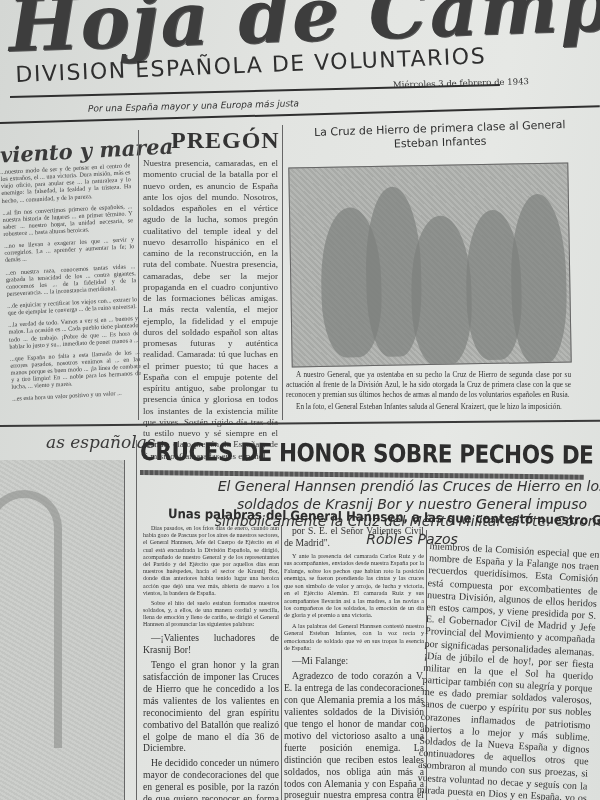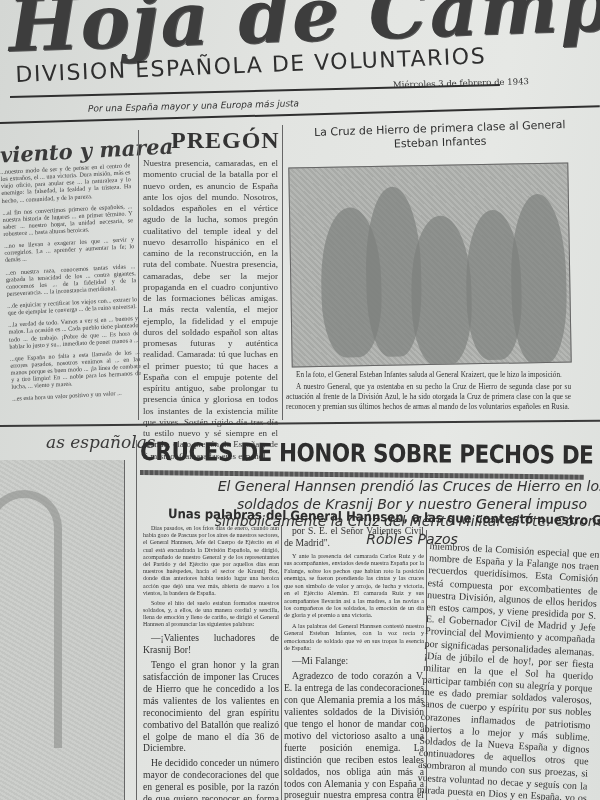--- a/index.html
+++ b/index.html
@@ -73,22 +73,22 @@
 
   <div class="abs cruz-title">La Cruz de Hierro de primera clase al General Esteban Infantes</div>
   <div class="abs photo1">
     <div class="fig" style="left:30px;top:40px;width:60px;height:150px;"></div>
     <div class="fig" style="left:75px;top:20px;width:55px;height:170px;"></div>
     <div class="fig" style="left:120px;top:50px;width:60px;height:150px;"></div>
     <div class="fig" style="left:175px;top:45px;width:55px;height:150px;"></div>
     <div class="fig" style="left:220px;top:30px;width:55px;height:170px;"></div>
   </div>
   <div class="abs cruz-caption">
+    <p>A nuestro General, que ya ostentaba en su pecho la Cruz de Hierro de segunda clase por su actuación al frente de la División Azul, le ha sido otorgada la Cruz de primera clase con la que se reconocen y premian sus últimos hechos de armas al mando de los voluntarios españoles en Rusia.</p>
     <p>En la foto, el General Esteban Infantes saluda al General Kraizert, que le hizo la imposición.</p>
-    <p>A nuestro General, que ya ostentaba en su pecho la Cruz de Hierro de segunda clase por su actuación al frente de la División Azul, le ha sido otorgada la Cruz de primera clase con la que se reconocen y premian sus últimos hechos de armas al mando de los voluntarios españoles en Rusia.</p>
   </div>
 
   <div class="abs rule3"></div>
 
   <div class="abs esp-head">as españolas</div>
   <div class="abs photo2">
     <div class="arch"></div>
   </div>
 
   <div class="abs vsep" style="left:136px;top:440px;height:360px;"></div>

